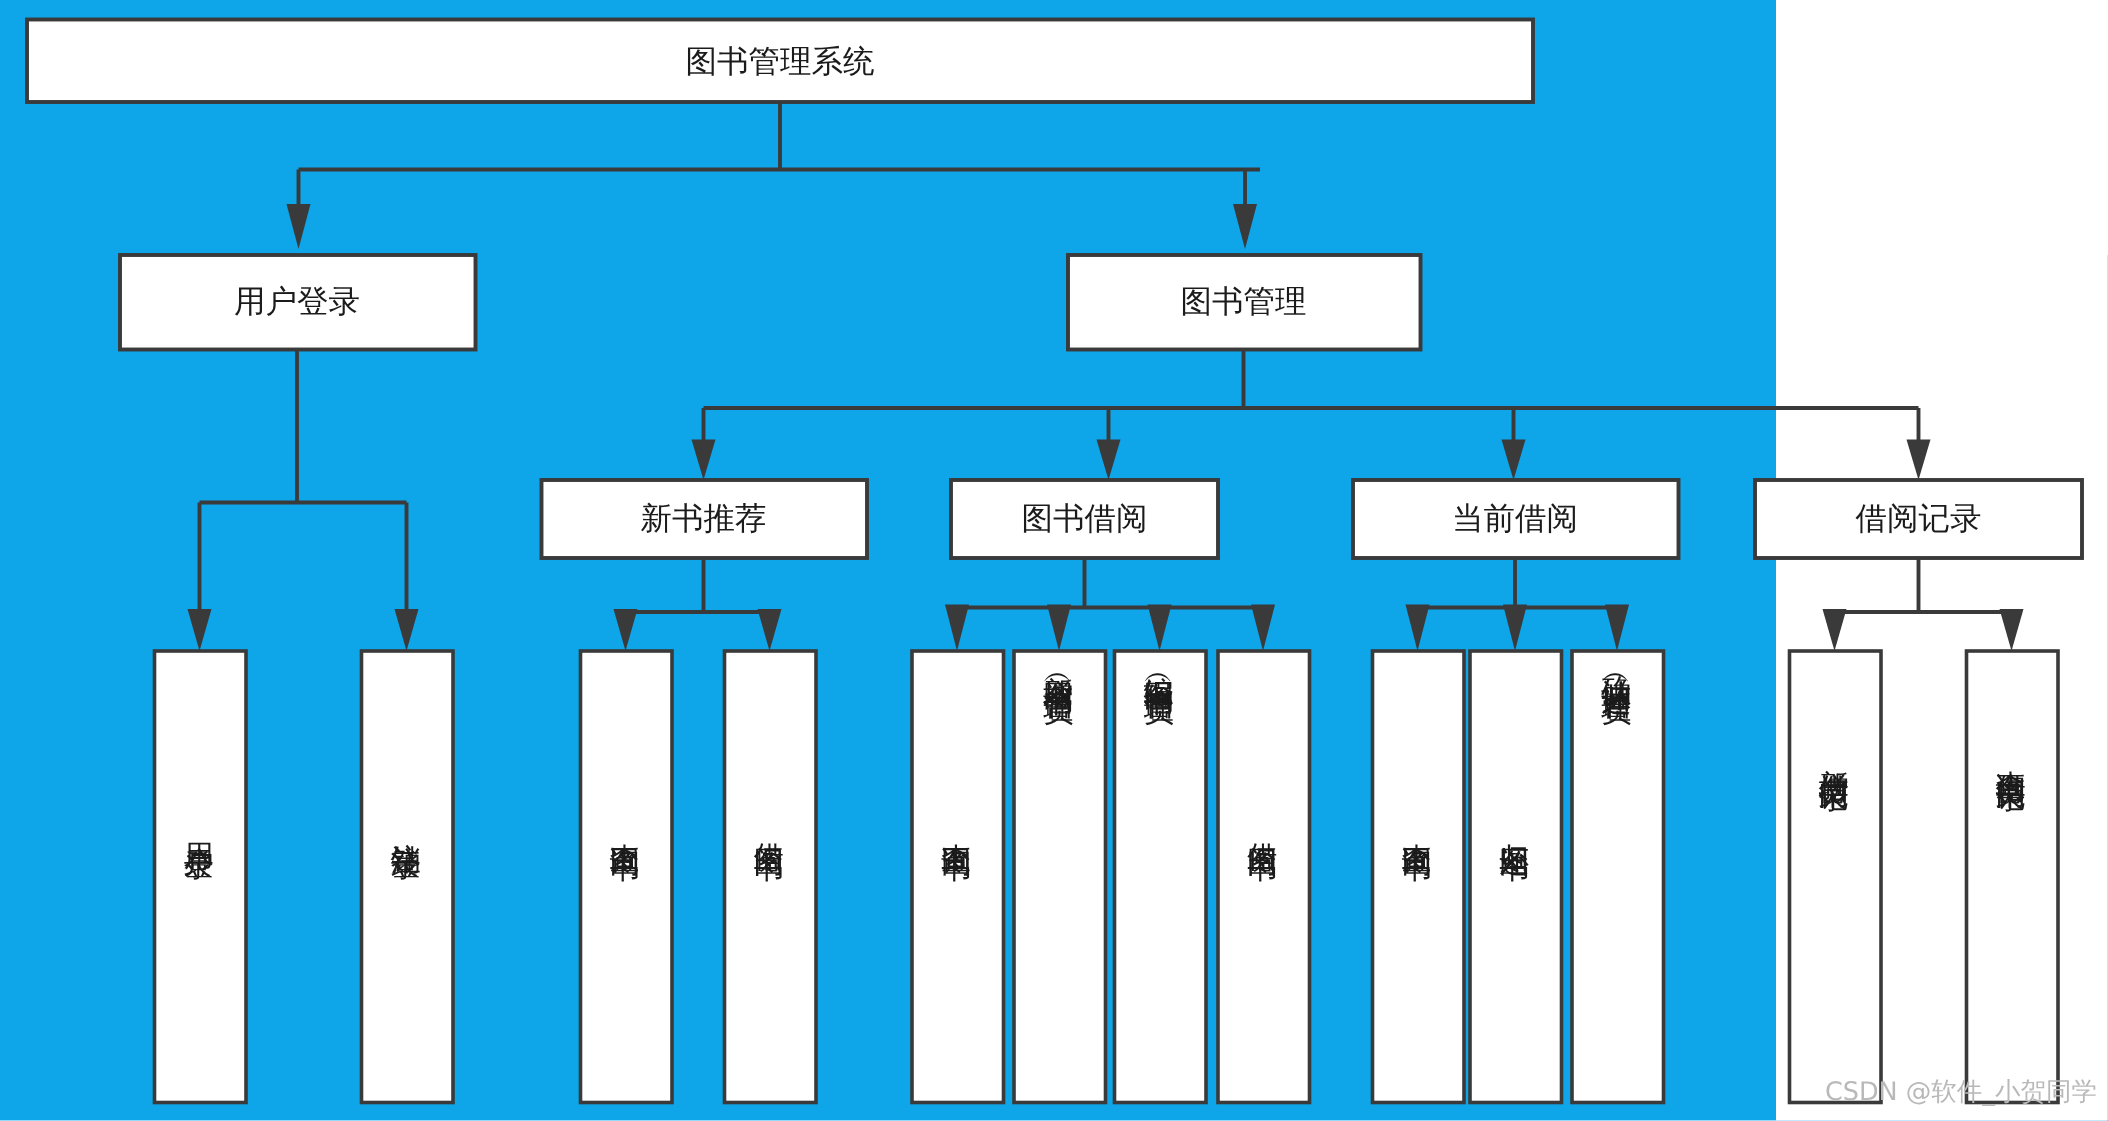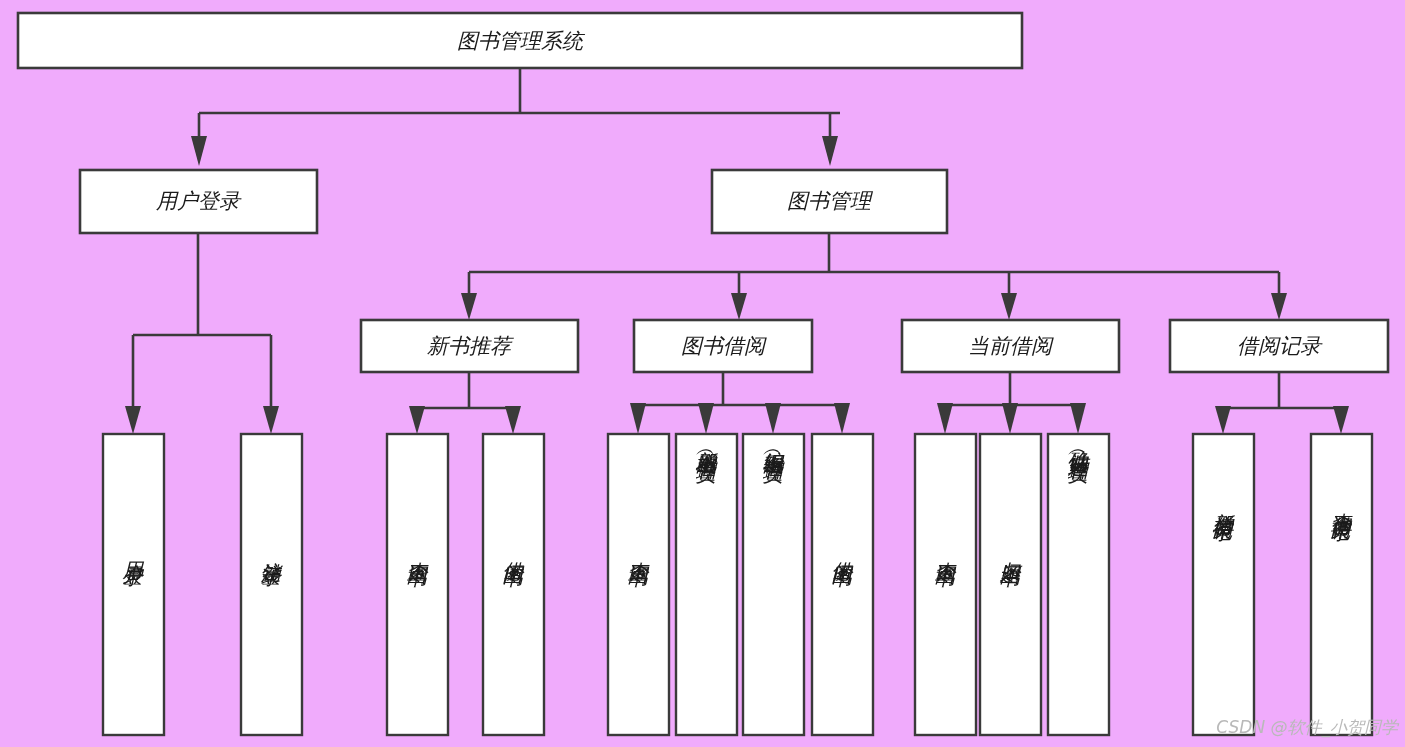--- a/index.html
+++ b/index.html
@@ -9,24 +9,23 @@
     background: #ffffff;
   }
   body {
     font-family: "DejaVu Sans", "Liberation Sans", sans-serif;
     width: 1405px;
     height: 747px;
     overflow: hidden;
   }
   #diagram-root {
     position: relative;
-    width: 1405px;
+    width: 1184px;
     height: 747px;
-    background: #f0abfc;
-    font-style: italic;
+    background: #0ea5e9;
   }
   svg.chart-canvas {
     position: absolute;
     top: 0;
     left: 0;
     width: 1405px;
     height: 747px;
     display: block;
   }
   .node-box {

